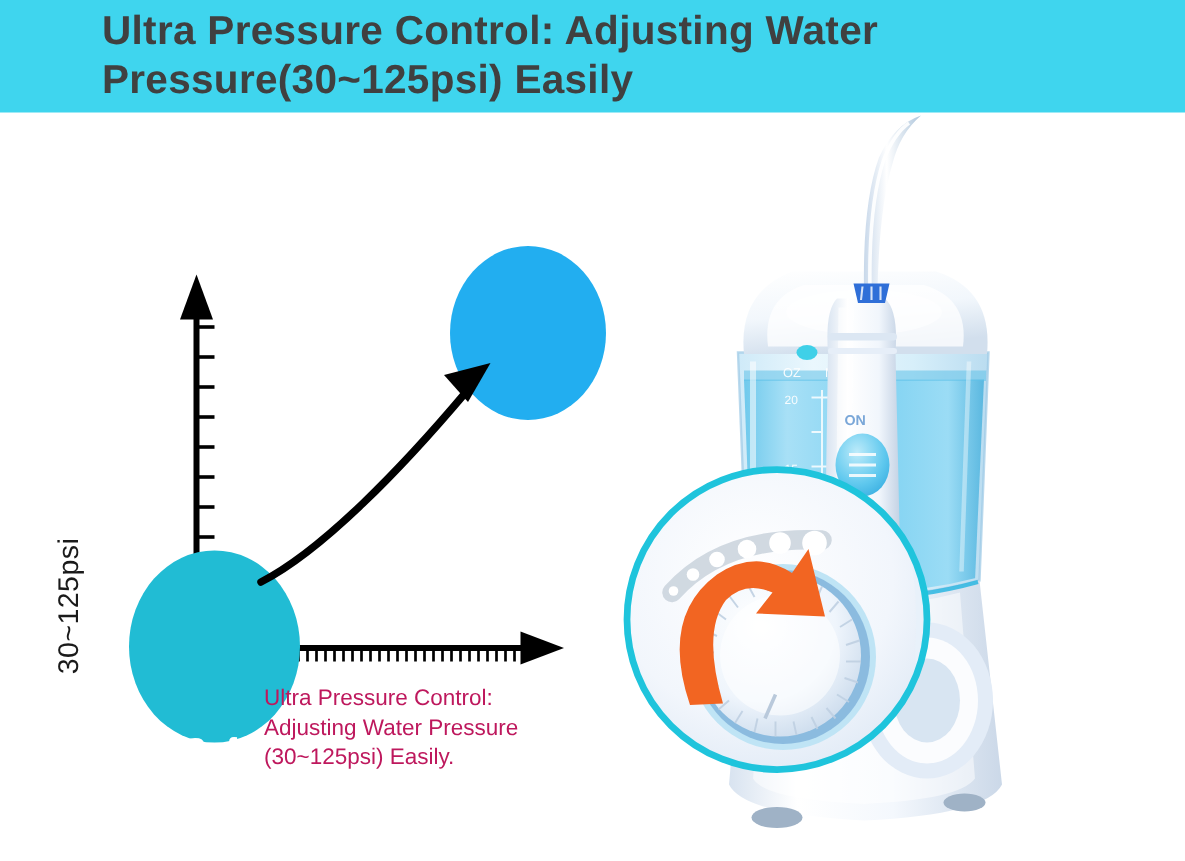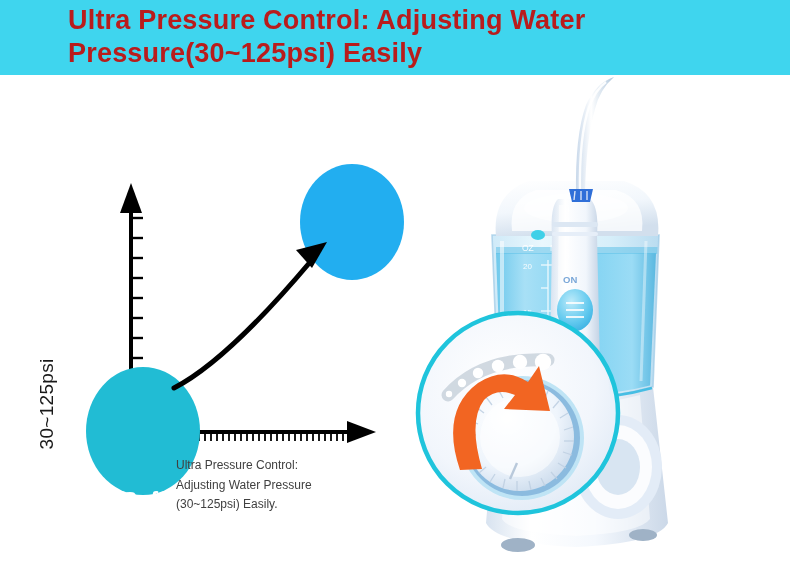--- a/index.html
+++ b/index.html
@@ -26,21 +26,21 @@
     top: 0;
     width: 790px;
     height: 75px;
     background: #3FD5EE;
   }
   #banner-title {
     position: absolute;
     left: 68px;
     top: 4px;
     width: 700px;
-    color: #b91c1c;
+    color: #404040;
     font-family: "Liberation Sans Narrow", "Liberation Sans", sans-serif;
     font-weight: bold;
     font-size: 27px;
     line-height: 33px;
     letter-spacing: 0.2px;
     white-space: pre-line;
   }
 
   
   #diagram {
@@ -87,22 +87,22 @@
     letter-spacing: 0.3px;
     transform: rotate(-90deg);
     transform-origin: center center;
     white-space: nowrap;
   }
   #diagram-caption {
     position: absolute;
     left: 176px;
     top: 381px;
     width: 230px;
-    color: #404040;
-    font-size: 12px;
+    color: #be185d;
+    font-size: 15px;
     line-height: 19.5px;
     white-space: pre-line;
   }
 
   
   #product {
     position: absolute;
     left: 400px;
     top: 75px;
     width: 390px;

